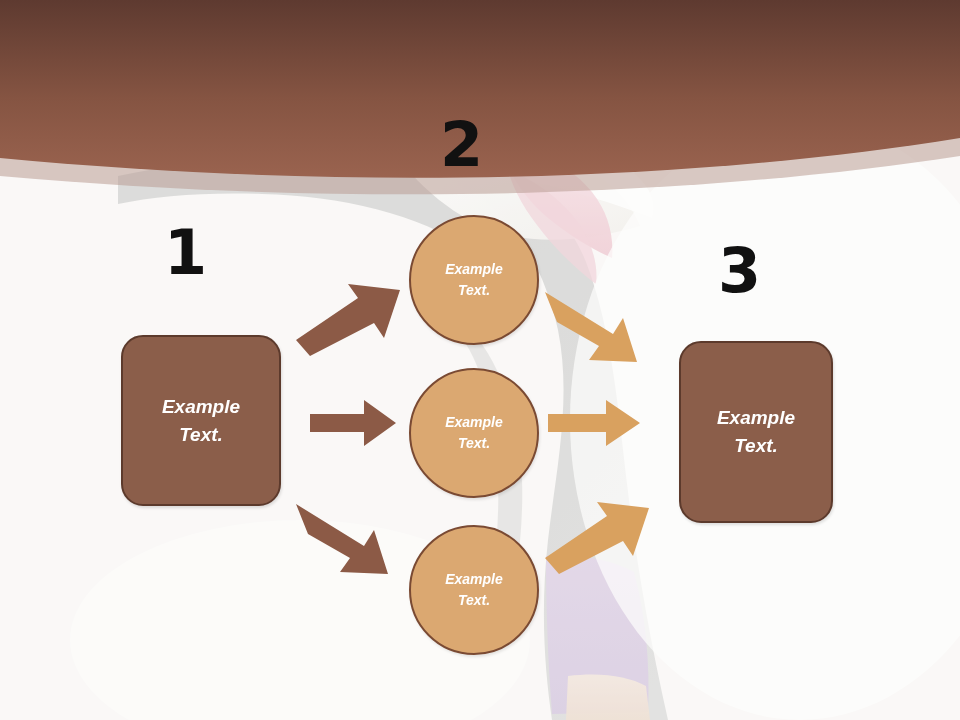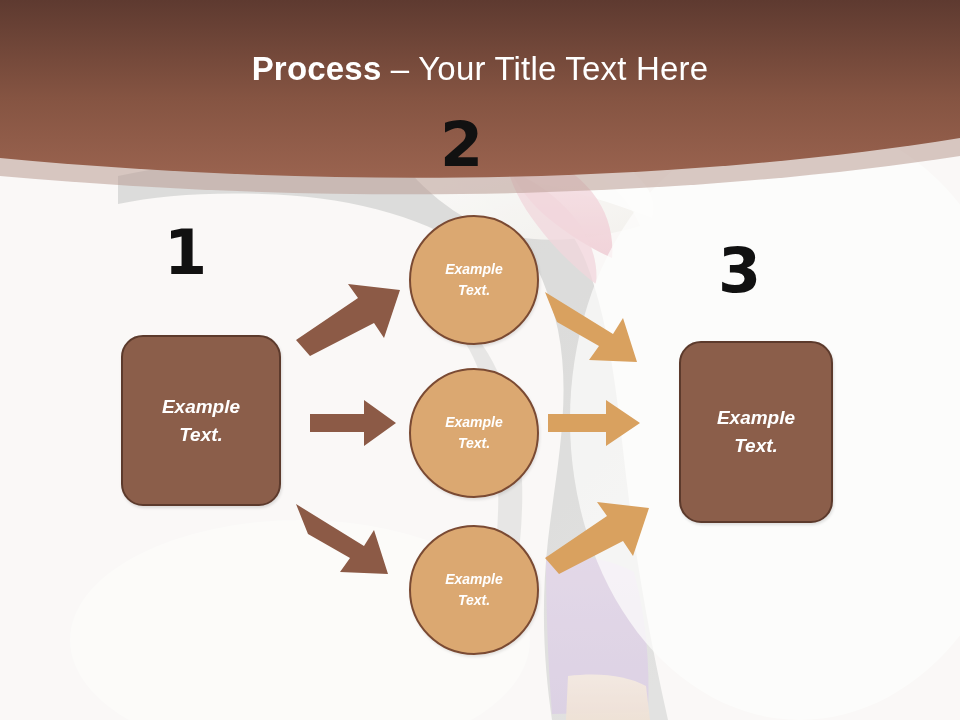--- a/index.html
+++ b/index.html
@@ -207,23 +207,20 @@
           <stop offset="100%" stop-color="#9A634F"></stop>
         </linearGradient>
       </defs>
 
       <path d="M0,0 L960,0 L960,156 C700,196 360,208 0,176 Z" fill="#B99C94" opacity="0.55"></path>
 
       <path d="M0,0 L960,0 L960,138 C700,180 360,192 0,158 Z" fill="url(#hdrGrad)"></path>
     </svg>
   </div>
 
-  <div class="title">
-    <span class="bold">Process</span><span> – </span><span>Your Title Text Here</span>
-  </div>
 
   <div class="arrow-layer">
 
     <svg class="arrow" style="left:296px; top:282px;" width="110" height="76" viewBox="0 0 110 76">
       <polygon points="0,58 62,16 52,2 104,8 88,56 78,41 14,74" fill="#8C5A46"></polygon>
     </svg>
 
     <svg class="arrow" style="left:310px; top:400px;" width="86" height="46" viewBox="0 0 86 46">
       <polygon points="0,14 54,14 54,0 86,23 54,46 54,32 0,32" fill="#8C5A46"></polygon>
     </svg>

